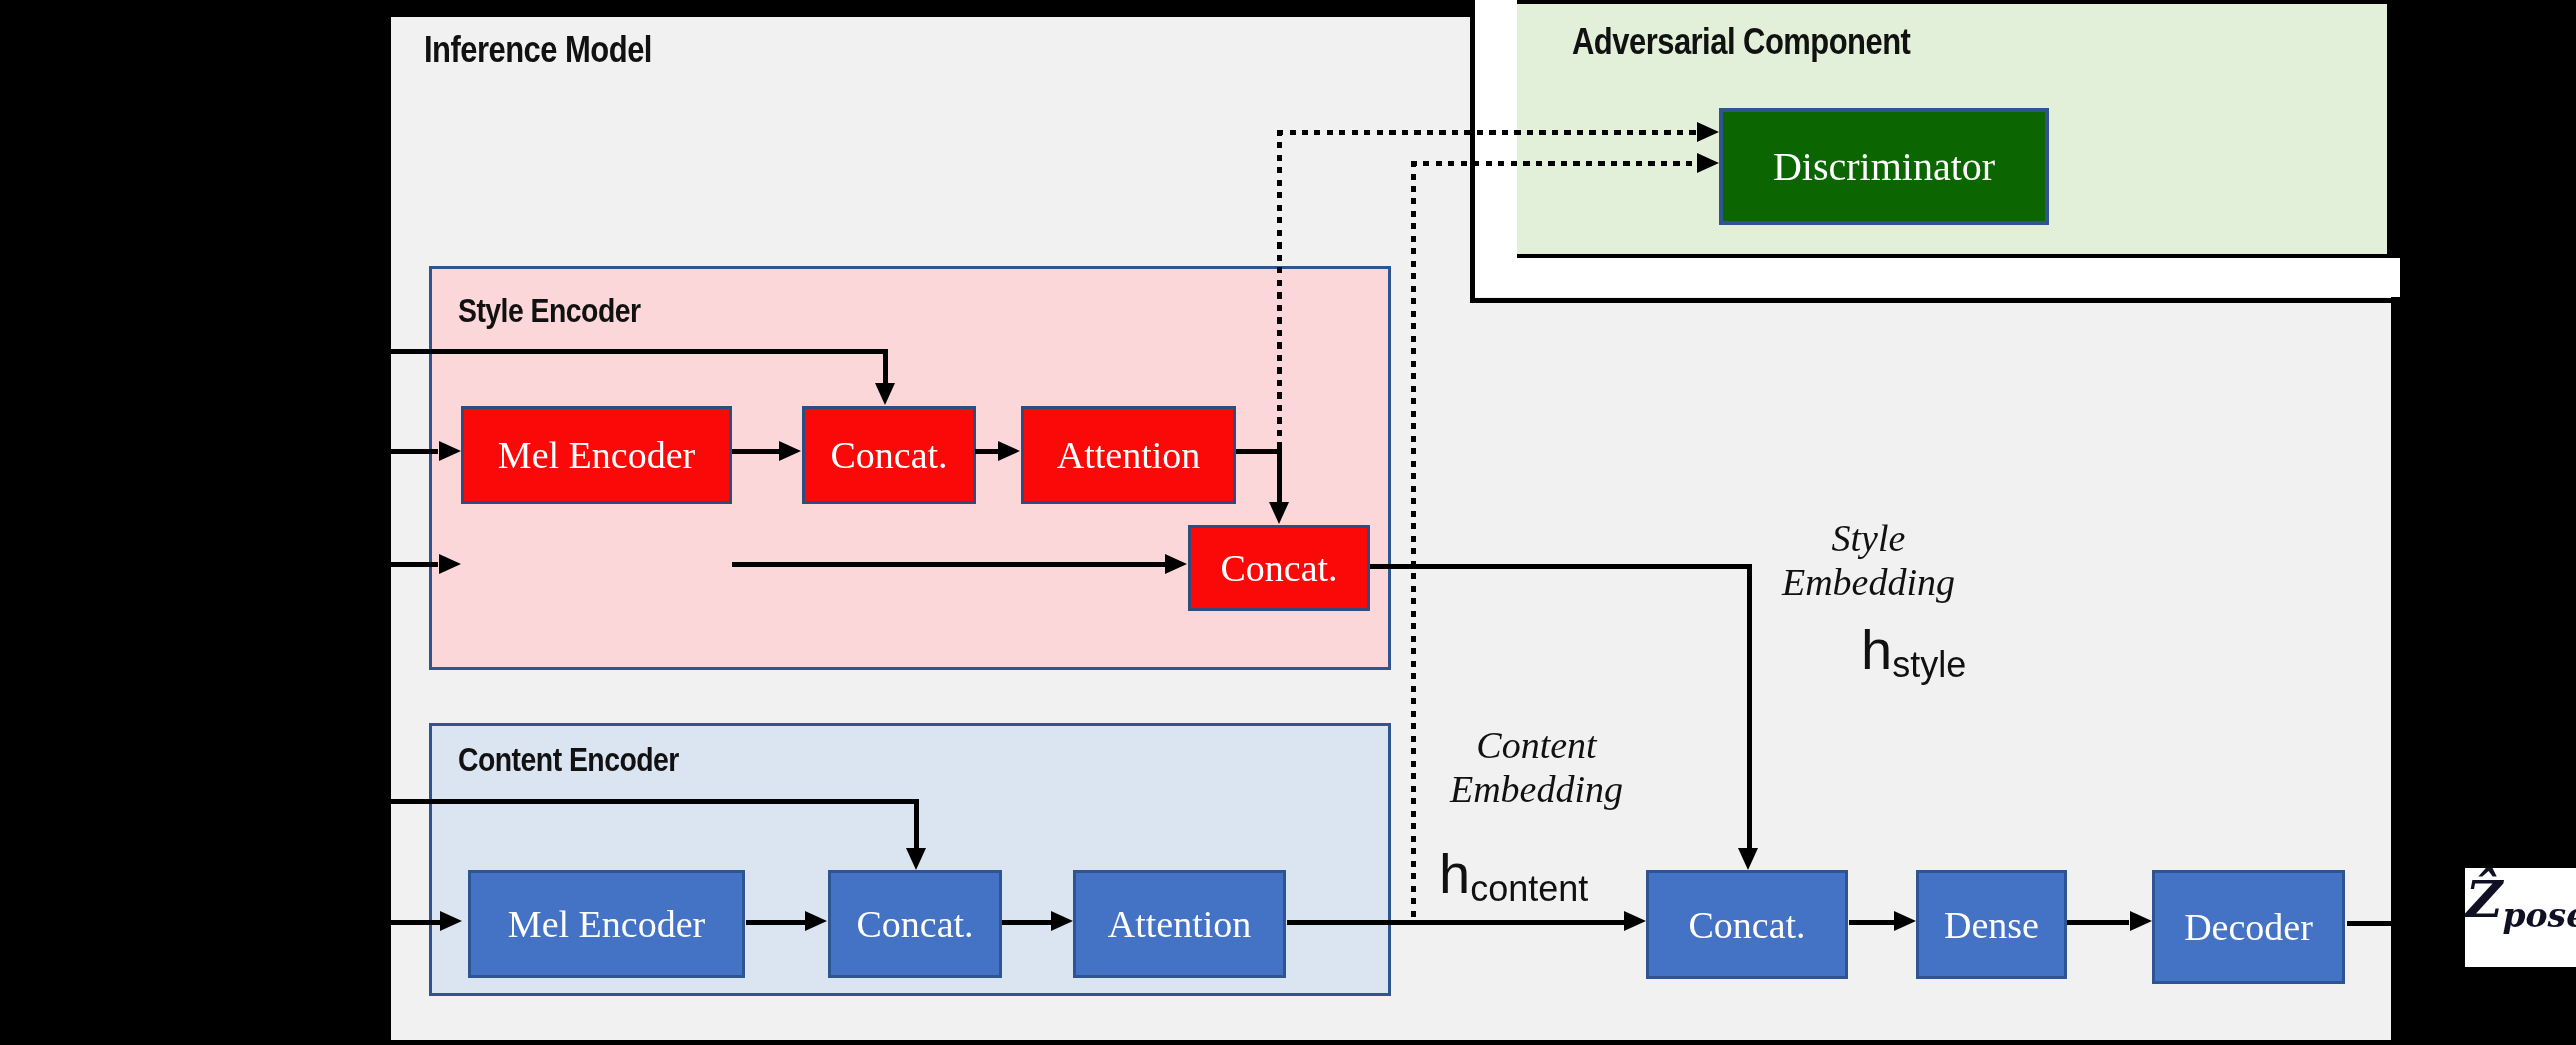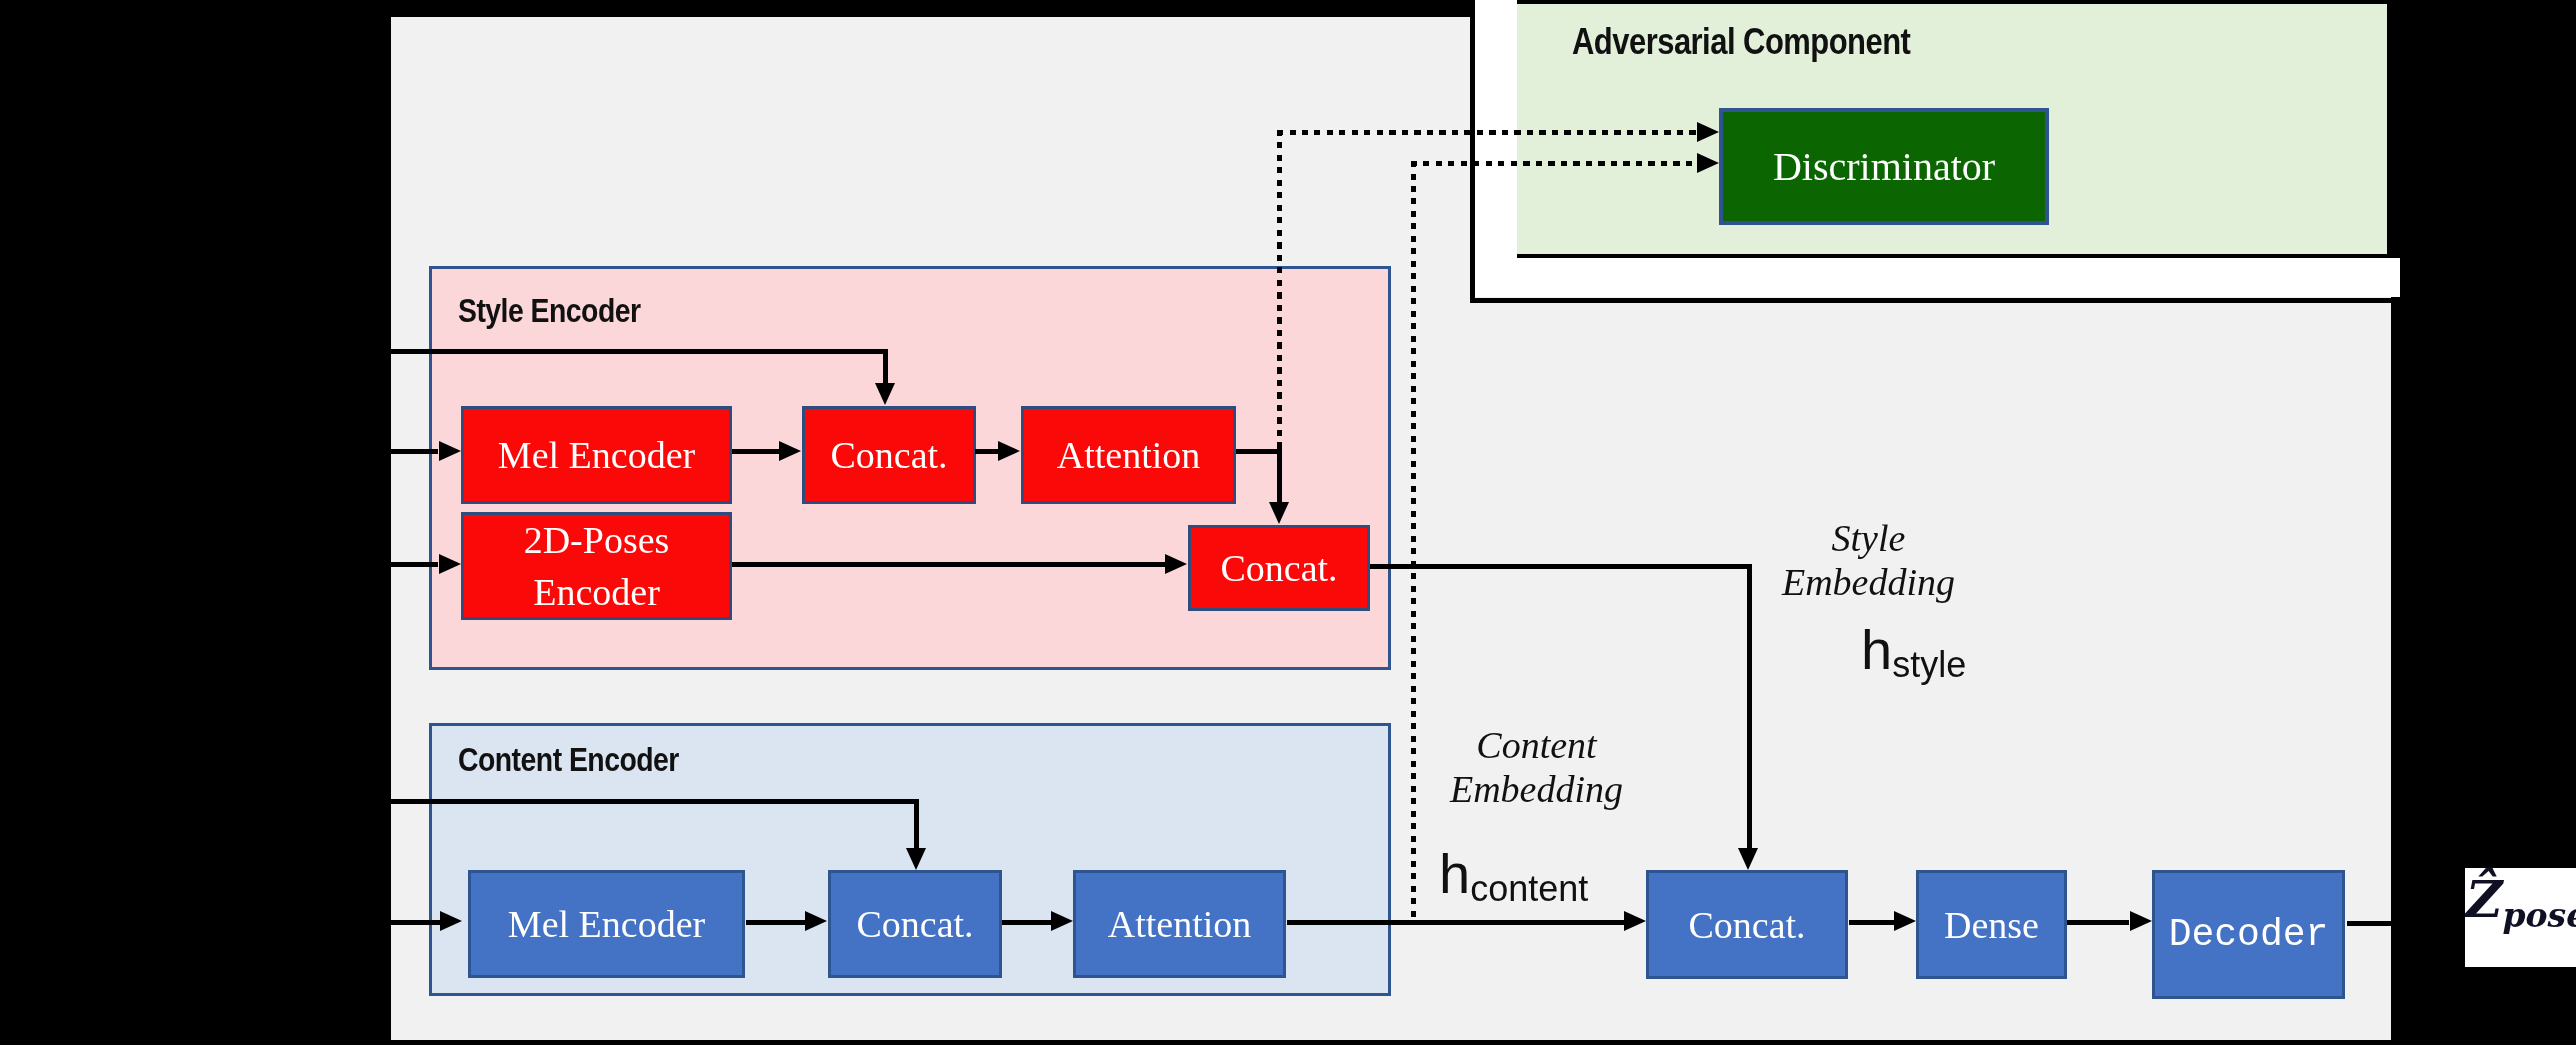--- a/index.html
+++ b/index.html
@@ -30,20 +30,23 @@
   .hvar{position:absolute;color:var(--ink);font-family:"Liberation Sans",sans-serif;white-space:nowrap;}
   .hvar .base{font-size:56px;}
   .hvar .sub{font-size:36px;position:relative;top:8.3px;}
 </style>
 </head>
 <body>
 
 <div id="canvas">
 
   <div class="abs" style="left:391px;top:16.6px;width:2000px;height:1023px;background:var(--panel);"></div>
+  <div class="abs panel-title" style="left:424px;top:28.5px;font-size:36px;">
+    <span>Inference Model</span>
+  </div>
 
   <div class="abs" style="left:1512px;top:0px;width:879px;height:258px;background:var(--green-panel);
               border:4.7px solid #000;box-sizing:border-box;"></div>
   <div class="abs panel-title" style="left:1541px;top:21.3px;font-size:36px;margin-left:31px;">
     <span>Adversarial Component</span>
   </div>
 
   <div class="node" style="left:1719px;top:108px;width:330px;height:117px;background:var(--disc-green);
               border:4.7px solid var(--navy);font-size:40px;">
     <span>Discriminator</span>
@@ -68,45 +71,41 @@
 
   <div class="node rednode" style="left:461px;top:406px;width:271px;height:98px;font-size:38px;">
     <span>Mel Encoder</span>
   </div>
   <div class="node rednode" style="left:802px;top:406px;width:174px;height:98px;font-size:38px;">
     <span>Concat.</span>
   </div>
   <div class="node rednode" style="left:1021px;top:406px;width:215px;height:98px;font-size:38px;">
     <span>Attention</span>
   </div>
-  <div class="node rednode" style="left:461px;top:512px;width:271px;height:108px;font-size:38px;line-height:52px;flex-direction:column;">
-    <span>2D-Poses</span>
-    <span>Encoder</span>
-  </div>
   <div class="node rednode" style="left:1188px;top:525px;width:182px;height:86px;font-size:38px;">
     <span>Concat.</span>
   </div>
 
   <div class="node bluenode" style="left:468px;top:870px;width:277px;height:108px;font-size:38px;">
     <span>Mel Encoder</span>
   </div>
   <div class="node bluenode" style="left:828px;top:870px;width:174px;height:108px;font-size:38px;">
     <span>Concat.</span>
   </div>
   <div class="node bluenode" style="left:1073px;top:870px;width:213px;height:108px;font-size:38px;">
     <span>Attention</span>
   </div>
 
   <div class="node bluenode" style="left:1646px;top:870px;width:202px;height:109px;font-size:38px;">
     <span>Concat.</span>
   </div>
   <div class="node bluenode" style="left:1916px;top:870px;width:151px;height:109px;font-size:38px;">
     <span>Dense</span>
   </div>
-  <div class="node bluenode" style="left:2152px;top:870px;width:193px;height:129px;font-size:38px;font-family:Liberation Mono, monospace;">
+  <div class="node bluenode" style="left:2152px;top:870px;width:193px;height:114px;font-size:38px;">
     <span>Decoder</span>
   </div>
 
   <div class="hline" style="left:391px;top:349px;width:497px;"></div>
   <div class="vline" style="left:883px;top:349px;height:34px;"></div>
   <div class="ah-down" style="left:875px;top:383px;"></div>
 
   <div class="hline" style="left:391px;top:449px;width:47px;"></div>
   <div class="ah-right" style="left:439px;top:441px;"></div>
 

